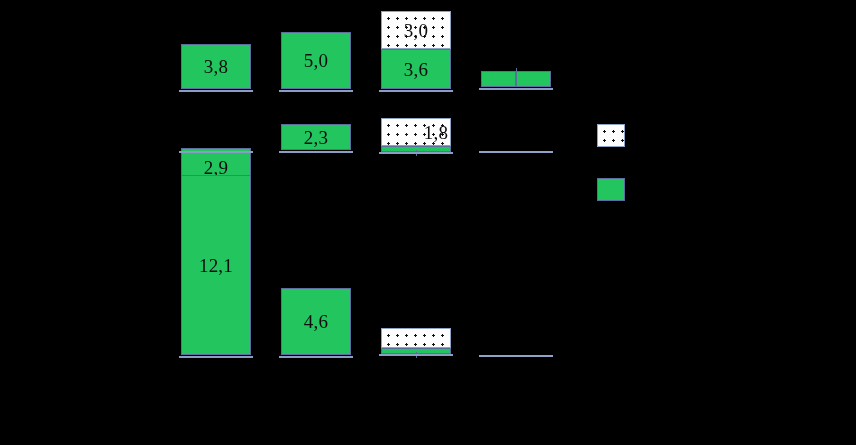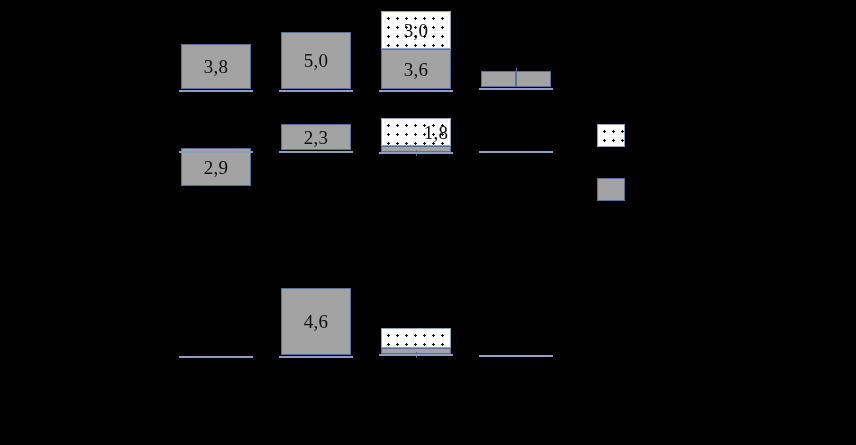--- a/index.html
+++ b/index.html
@@ -22,21 +22,21 @@
   }
   .seg {
     position: absolute;
     box-sizing: border-box;
     display: flex;
     align-items: center;
     justify-content: center;
     overflow: hidden;
   }
   .seg-solid {
-    background: #a3a3a3;
+    background: #22c55e;
     border: 1px solid #5b6f9c;
   }
   .seg-dotted {
     background-color: #fdfdfd;
     background-image: radial-gradient(#101010 1.05px, transparent 1.15px);
     background-size: 9px 9px;
     background-position: 2px 2px;
     border: 1px solid #8fa3c6;
   }
   .seg-label {
@@ -127,20 +127,23 @@
 
   <div class="seg seg-dotted" style="left:381px; top:118px; width:70px; height:28px;padding-left:40px;">
     <span class="seg-label">1,8</span>
   </div>
   <div class="seg seg-solid" style="left:381px; top:146px; width:70px; height:6px;"></div>
   <div class="tick" style="left:416px; top:150px; height:6px;"></div>
   <div class="baseline" style="left:379px; top:152px; width:74px;"></div>
 
   <div class="baseline thin" style="left:479px; top:151px; width:74px;"></div>
 
+  <div class="seg seg-solid" style="left:181px; top:175px; width:70px; height:180px;">
+    <span class="seg-label">12,1</span>
+  </div>
   <div class="baseline" style="left:179px; top:356px; width:74px;"></div>
 
   <div class="seg seg-solid" style="left:281px; top:288px; width:70px; height:67px;">
     <span class="seg-label">4,6</span>
   </div>
   <div class="baseline" style="left:279px; top:356px; width:74px;"></div>
 
   <div class="seg seg-dotted" style="left:381px; top:328px; width:70px; height:20px;"></div>
   <div class="seg seg-solid" style="left:381px; top:348px; width:70px; height:6px;"></div>
   <div class="tick" style="left:416px; top:352px; height:6px;"></div>

